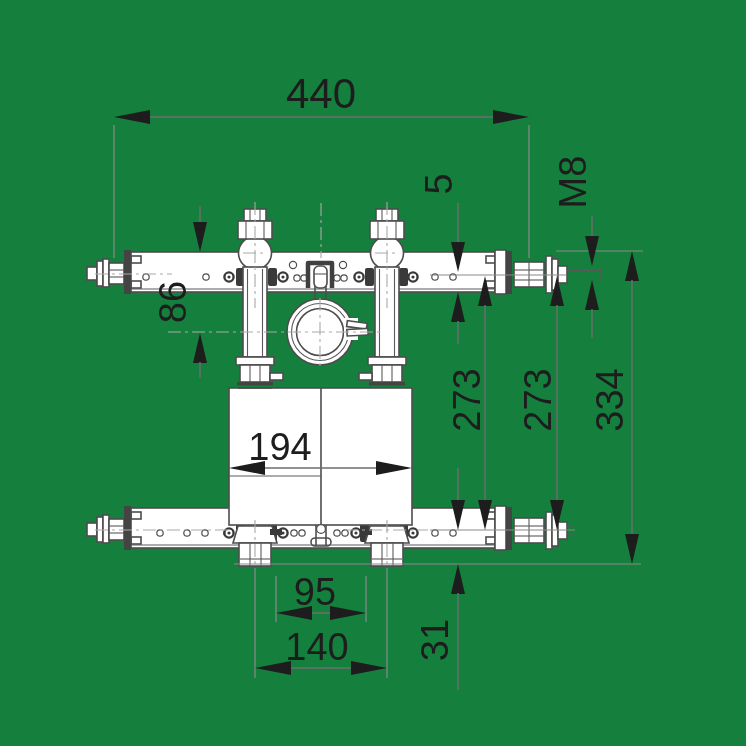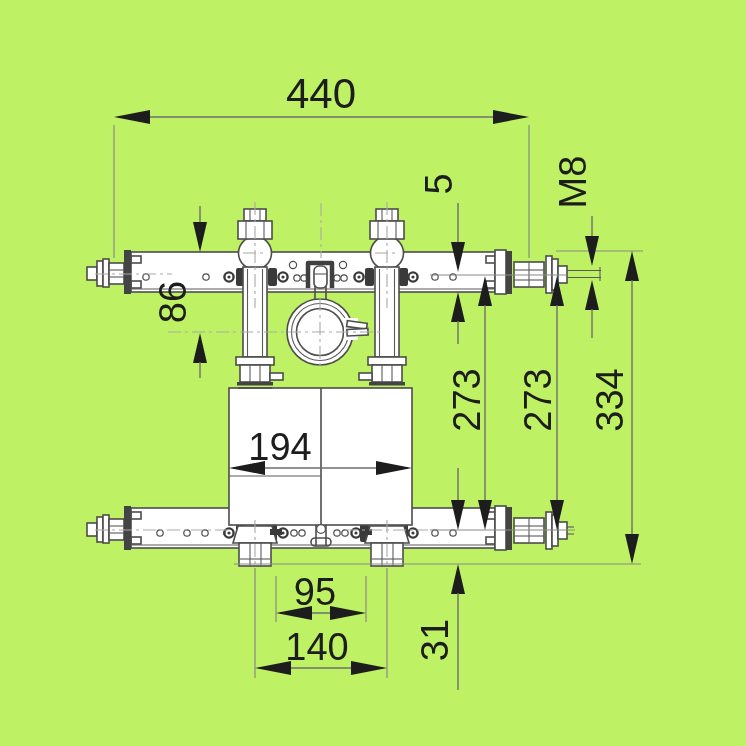--- a/index.html
+++ b/index.html
@@ -1,16 +1,16 @@
 <!DOCTYPE html>
 <html><head>
 <meta charset="utf-8">
 <style>
   html,body{margin:0;padding:0;background:#ffffff;}
-  .stage{width:746px;height:746px;background:#bef264;position:relative;overflow:hidden;text-align:right;}
+  .stage{width:746px;height:746px;background:#15803d;position:relative;overflow:hidden;text-align:right;}
   svg{display:block;}
   .p  {stroke:#4d4d4d;stroke-width:1.6;fill:#ffffff;}
   .pn {stroke:#4d4d4d;stroke-width:1.6;fill:none;}
   .pl {stroke:#5a5a5a;stroke-width:1.1;fill:none;}
   .pf {fill:#3a3a3a;stroke:none;}
   .plate{fill:#444444;stroke:none;}
   .hole{fill:#ffffff;stroke:#4d4d4d;stroke-width:1.2;}
   .dim{stroke:#6e6e6e;stroke-width:1.4;fill:none;}
   .ext{stroke:#8a8a8a;stroke-width:1.2;fill:none;}
   .cl {stroke:#a9a9a9;stroke-width:1.1;fill:none;stroke-dasharray:13 4 3 4;}

